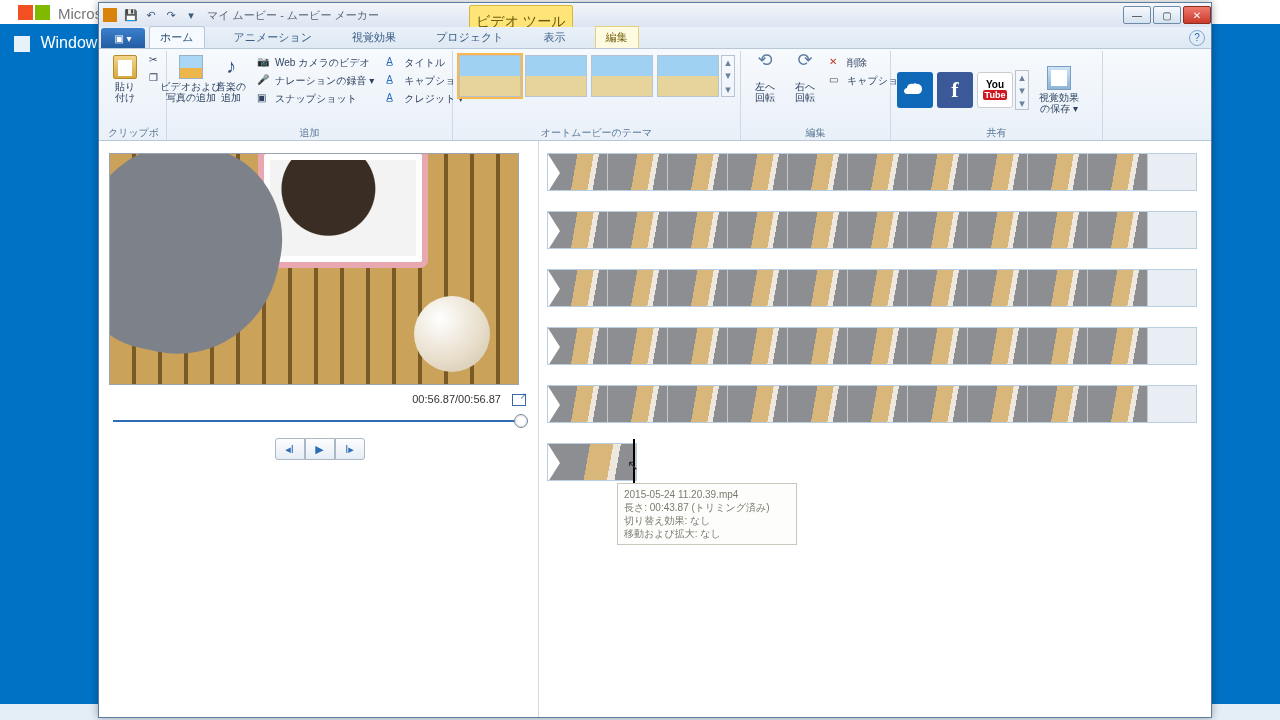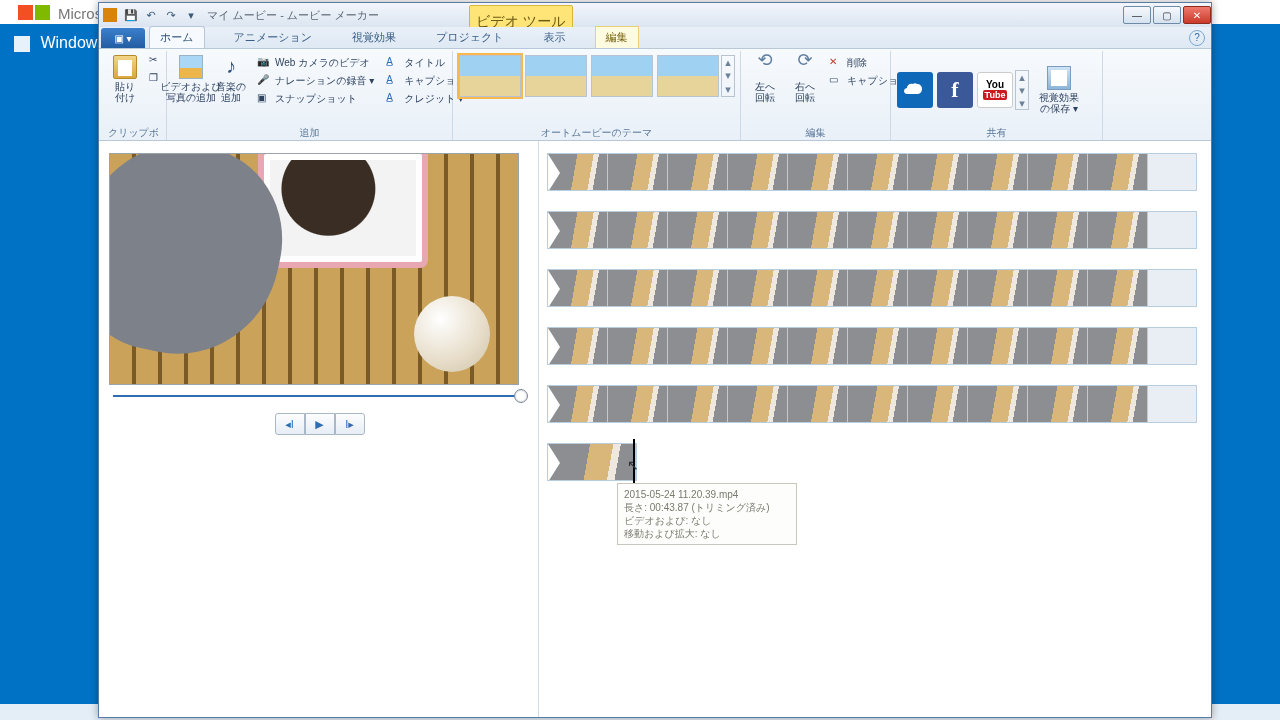--- a/index.html
+++ b/index.html
@@ -273,20 +273,24 @@
 
     <div class="content">
 
       <div class="preview-pane">
         <div class="preview">
           <div class="wood"></div>
           <div class="basket"></div>
           <div class="bunny"></div>
           <div class="ball"></div>
         </div>
+        <div class="timecode">
+          <span>00:56.87/00:56.87</span>
+          <span class="fs"></span>
+        </div>
         <div class="scrub">
           <div class="track"></div>
             <div class="knob"></div>
         </div>
         <div class="pctrls">
           <div class="pbtn">◂I</div>
           <div class="pbtn">▶</div>
           <div class="pbtn">I▸</div>
         </div>
       </div>
@@ -360,21 +364,21 @@
         <div style="position:relative;height:80px">
           <div class="clip-row short" style="margin-bottom:0">
               <div class="tri"></div>
               <div class="thumb" style="flex:1"></div>
             </div>
           <div class="cursorline"></div>
           <div style="position:absolute;left:80px;top:14px;font-size:14px">↖</div>
           <div class="tooltip">
             <div>2015-05-24 11.20.39.mp4</div>
             <div>長さ: 00:43.87 (トリミング済み)</div>
-            <div>ビデオおよび: なし</div>
+            <div>切り替え効果: なし</div>
             <div>移動および拡大: なし</div>
           </div>
         </div>
       </div>
     </div>
 
 
   </div>
 </div>
 

